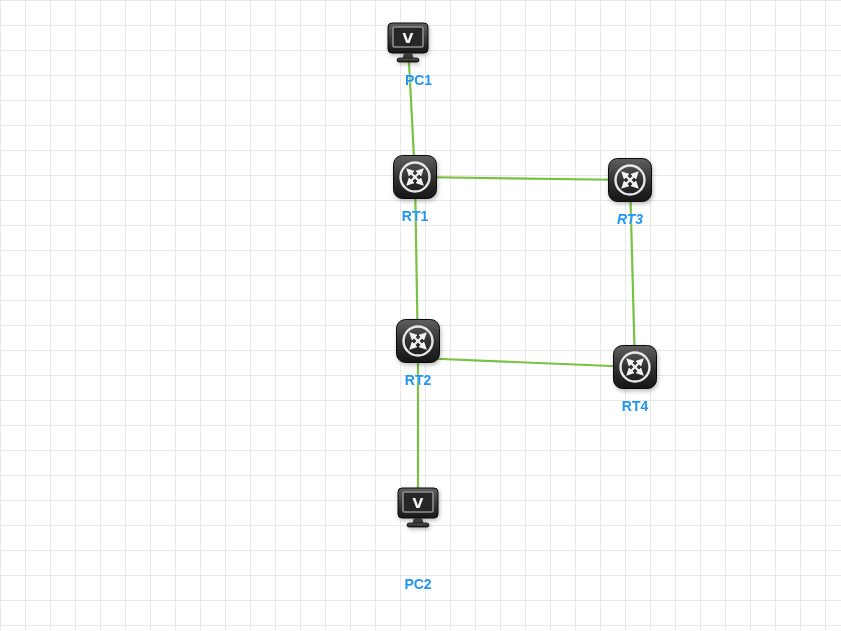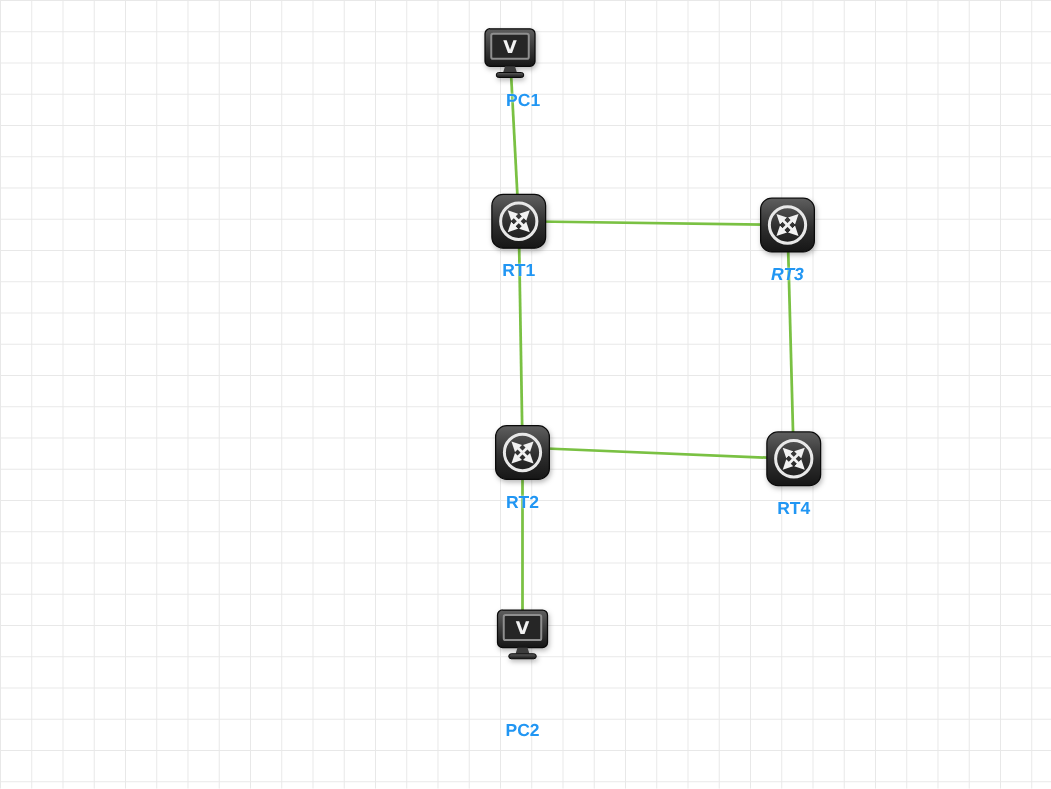--- a/index.html
+++ b/index.html
@@ -113,21 +113,21 @@
           <circle cx="23" cy="23" r="14.5" fill="none" stroke="#e8e8e8" stroke-width="2.4"></circle>
           <g stroke="#f2f2f2" stroke-width="2.1">
             <line x1="23" y1="23" x2="29" y2="17" marker-end="url(#ah-rt3)"></line>
             <line x1="23" y1="23" x2="17" y2="17" marker-end="url(#ah-rt3)"></line>
             <line x1="23" y1="23" x2="29" y2="29" marker-end="url(#ah-rt3)"></line>
             <line x1="23" y1="23" x2="17" y2="29" marker-end="url(#ah-rt3)"></line>
           </g>
         </svg>
         <div class="node-label" style="color: rgb(33, 150, 243);">RT3</div>
       </div>
-      <div class="node" style="left: 395px; top: 339px;">
+      <div class="node" style="left: 395px; top: 318px;">
         <svg width="46" height="46" viewBox="0 0 46 46">
           <defs>
             <linearGradient id="grad-rt2" x1="0" y1="0" x2="0" y2="1">
               <stop offset="0" stop-color="#5f5f5f"></stop>
               <stop offset="0.55" stop-color="#2e2e2e"></stop>
               <stop offset="1" stop-color="#161616"></stop>
             </linearGradient>
             <marker id="ah-rt2" markerUnits="userSpaceOnUse" markerWidth="8" markerHeight="8" refX="4" refY="4" orient="auto">
               <path d="M0,0 L8,4 L0,8 Z" fill="#f2f2f2"></path>
             </marker>

